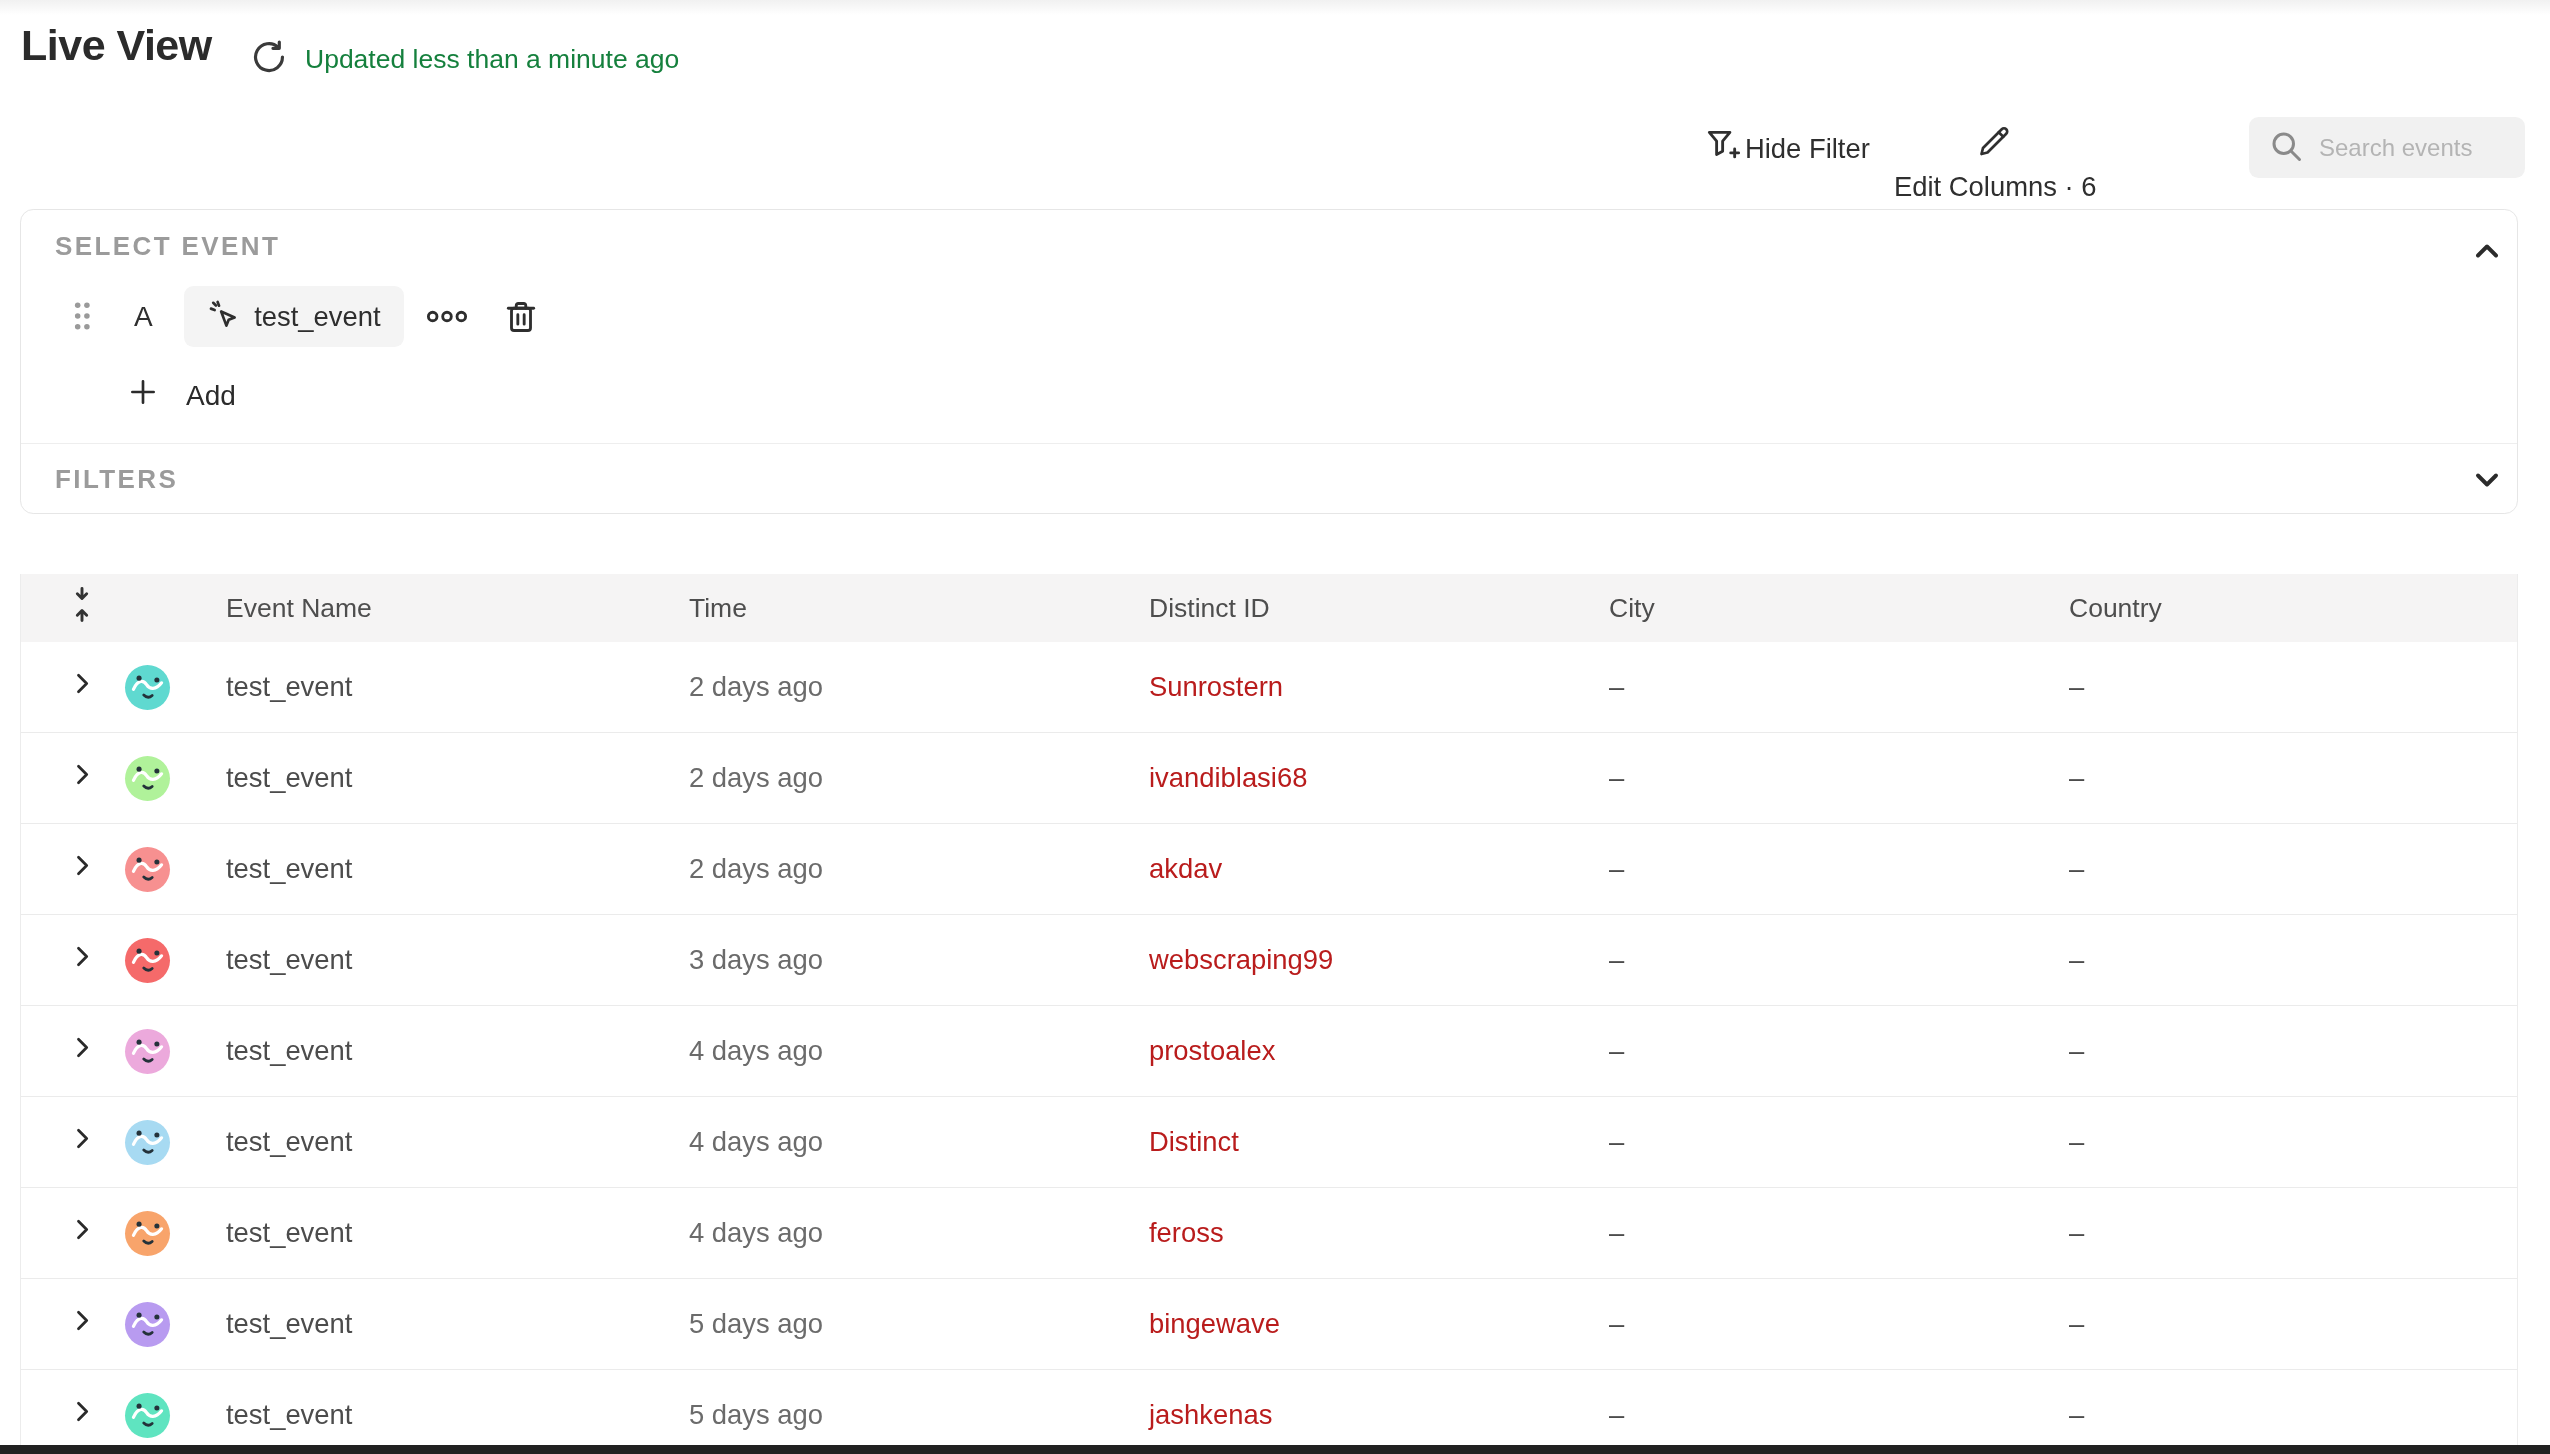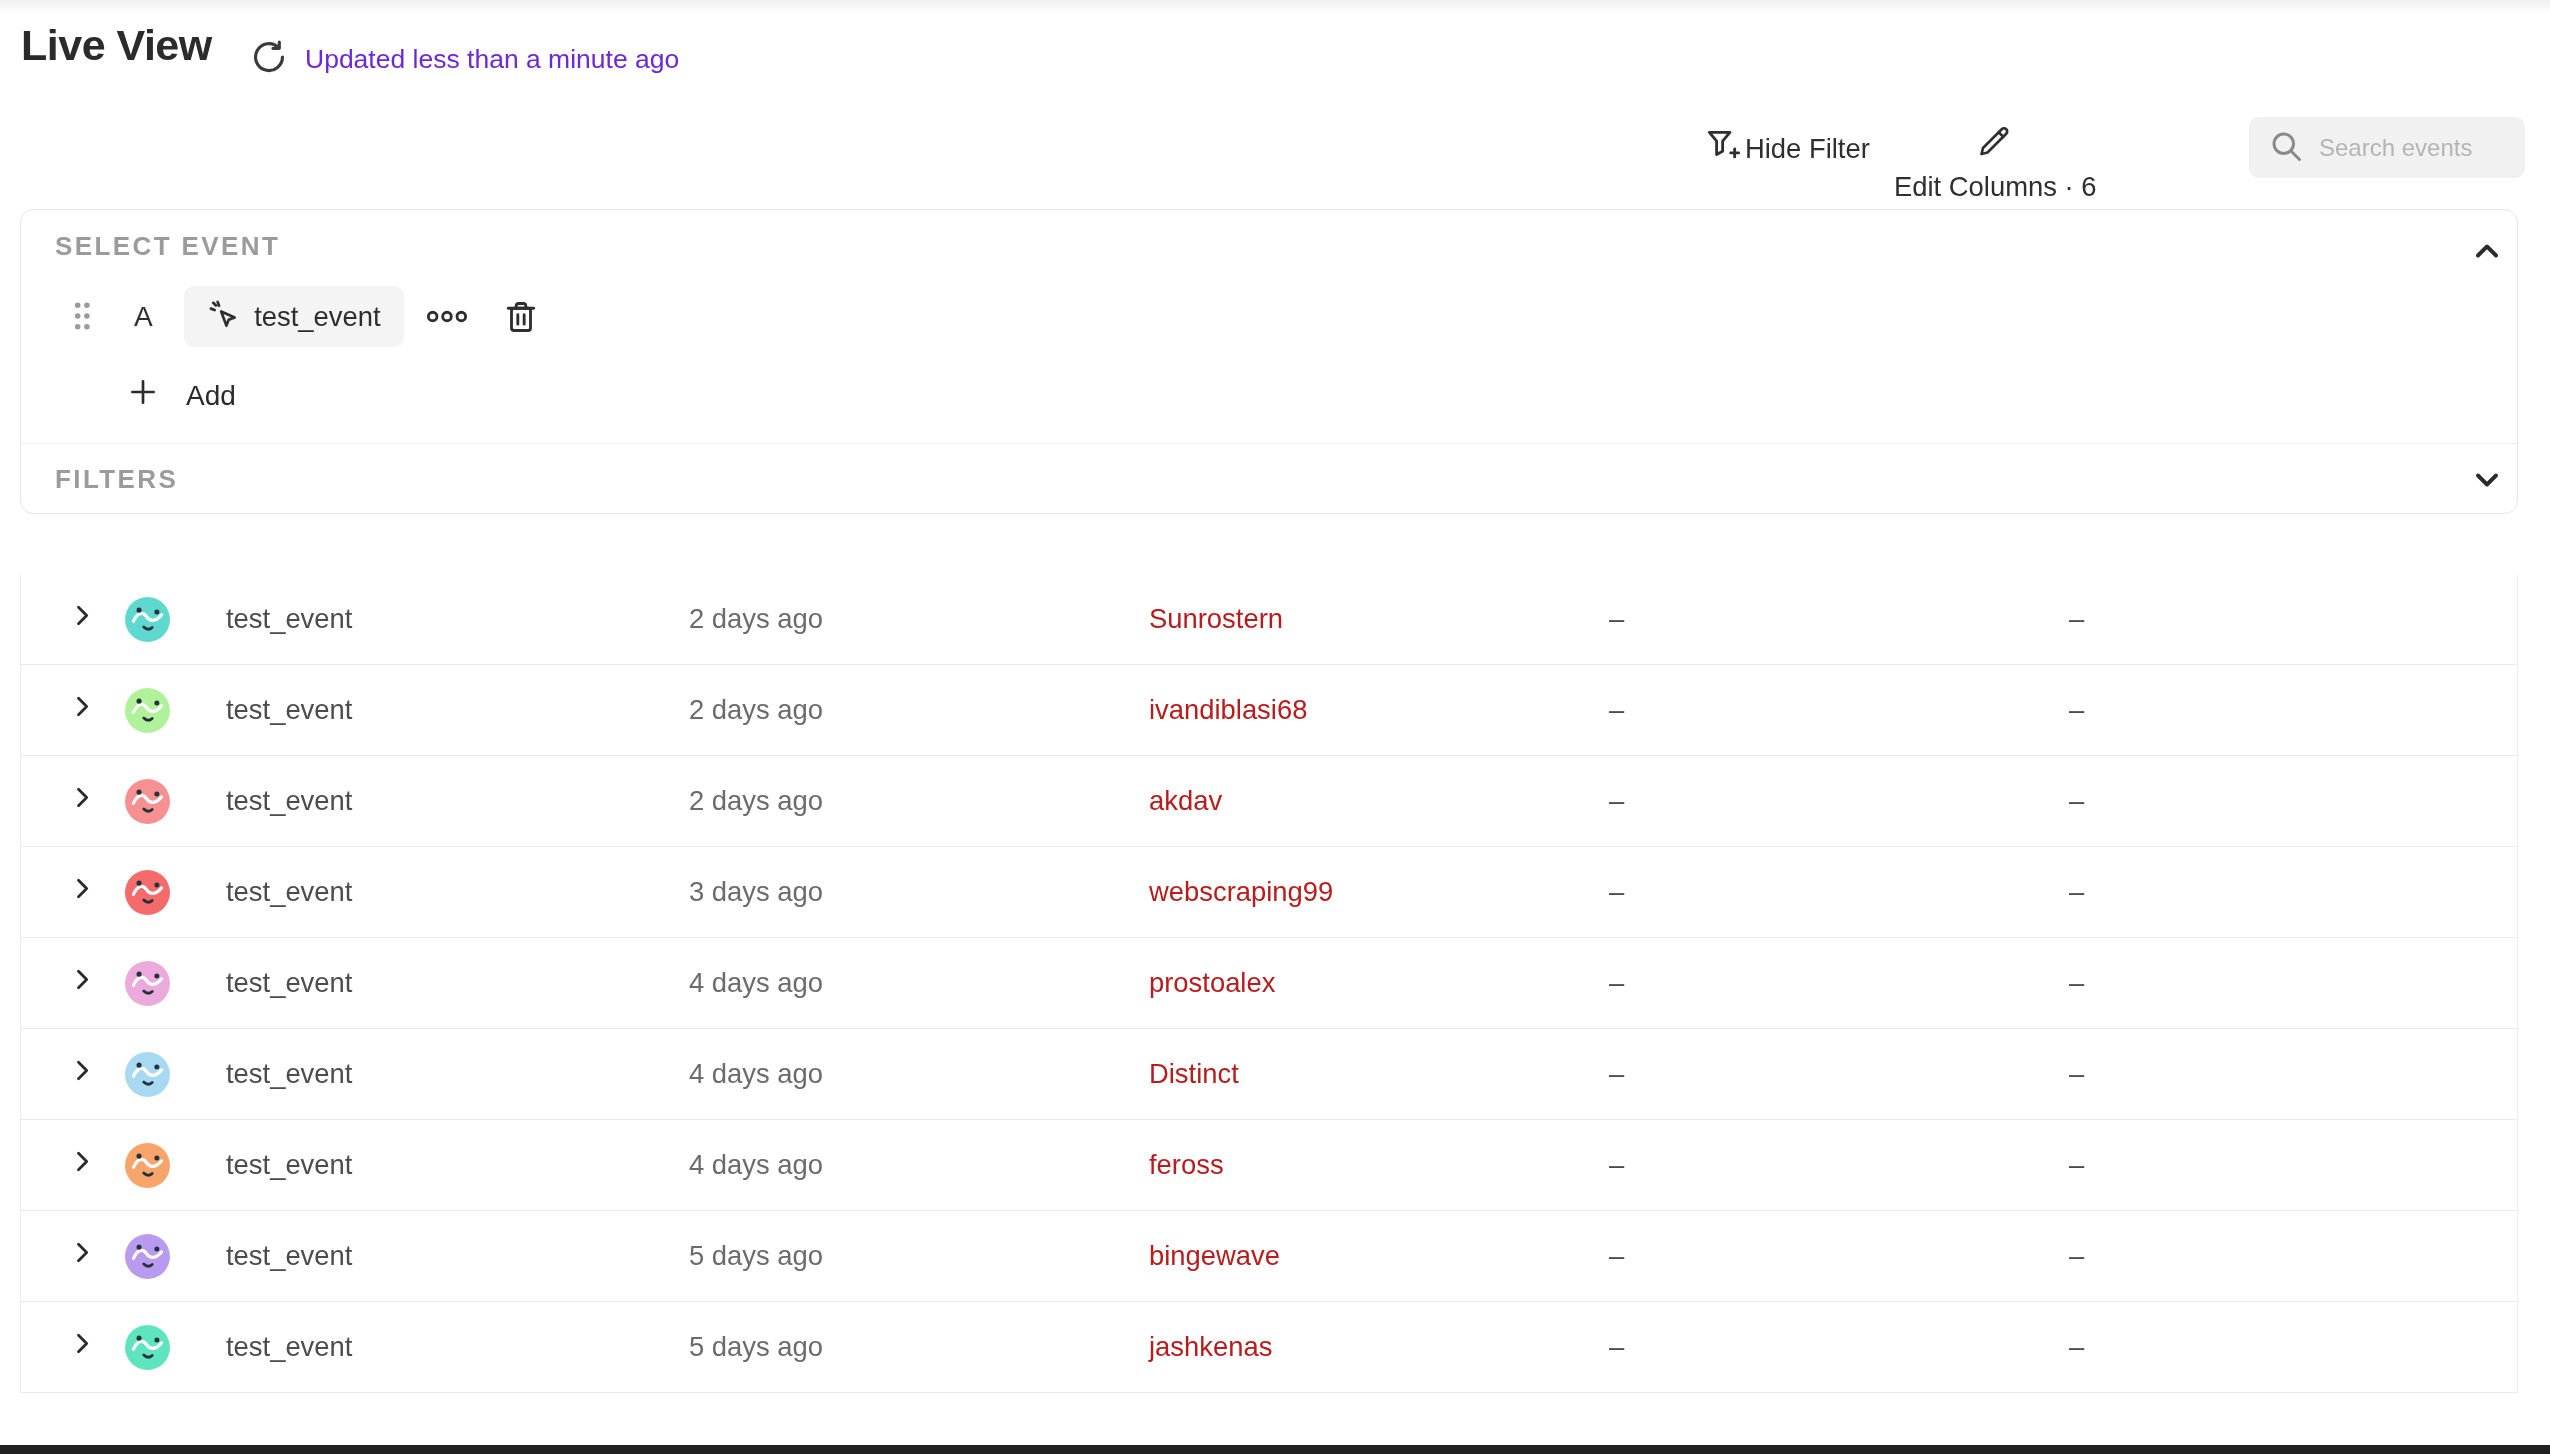--- a/index.html
+++ b/index.html
@@ -10,21 +10,21 @@
   }
   .top-fade { position:absolute; left:0; top:0; width:100%; height:15px;
     background:linear-gradient(#f1f1f1,#ffffff); }
 
   
   .page-title { position:absolute; left:21px; top:21px; font-size:43px;
     font-weight:700; color:#2b2b2b; letter-spacing:-0.5px; }
   .refresh-btn { position:absolute; left:250px; top:38px; width:38px; height:38px;
     cursor:pointer; }
   .updated-text { position:absolute; left:305px; top:44px; font-size:26.5px;
-    color:#6d28d9; }
+    color:#15803d; }
 
   
   .tool-btn { position:absolute; top:124px; height:49px; display:flex;
     align-items:center; gap:4px; font-size:27.4px; font-weight:500;
     color:#2f2f2f; cursor:pointer; white-space:nowrap; }
   .tool-btn svg { flex:0 0 auto; }
   .btn-hide-filter { left:1703px; }
   .btn-edit-columns { left:1894px;flex-direction:column; }
   .search-box { position:absolute; left:2249px; top:117px; width:276px; height:61px;
     background:#f1f1f1; border-radius:9.5px; display:flex; align-items:center;
@@ -197,20 +197,33 @@
   <div class="section-label label-filters">FILTERS</div>
 
   <span class="collapse-down">
     <svg width="36" height="36" viewBox="0 0 24 24" fill="none" stroke="#2b2b2b" stroke-width="2.6" stroke-linecap="round" stroke-linejoin="round">
       <polyline points="6 9 12 15 18 9"></polyline>
     </svg>
   </span>
 </div>
 
 <div class="table-card">
+  <div class="t-header">
+    <span class="collapse-all-btn">
+      <svg width="32" height="38" viewBox="0 0 24 28" fill="none" stroke="#333" stroke-width="2.2" stroke-linecap="round" stroke-linejoin="round">
+        <path d="M12 2v7M8.5 6L12 9.5 15.5 6"></path>
+        <path d="M12 26v-7M8.5 22L12 18.5 15.5 22"></path>
+      </svg>
+    </span>
+    <span class="col col-event">Event Name</span>
+    <span class="col col-time">Time</span>
+    <span class="col col-id">Distinct ID</span>
+    <span class="col col-city">City</span>
+    <span class="col col-country">Country</span>
+  </div>
   <div id="table-body">
   <div class="t-row">
     <span class="row-expander">
       <svg width="28" height="28" viewBox="0 0 24 24" fill="none" stroke="#2b2b2b" stroke-width="2.4" stroke-linecap="round" stroke-linejoin="round">
         <polyline points="9 5 16 12 9 19"></polyline>
       </svg>
     </span>
     <span class="avatar" style="background: rgb(95, 217, 208);">
       <svg width="45" height="45" viewBox="0 0 48 48">
         <path d="M9 26 C14 15, 20 16, 23 21 S33 27, 39 19" stroke="#ffffff" stroke-width="3.4" fill="none" stroke-linecap="round"></path>

